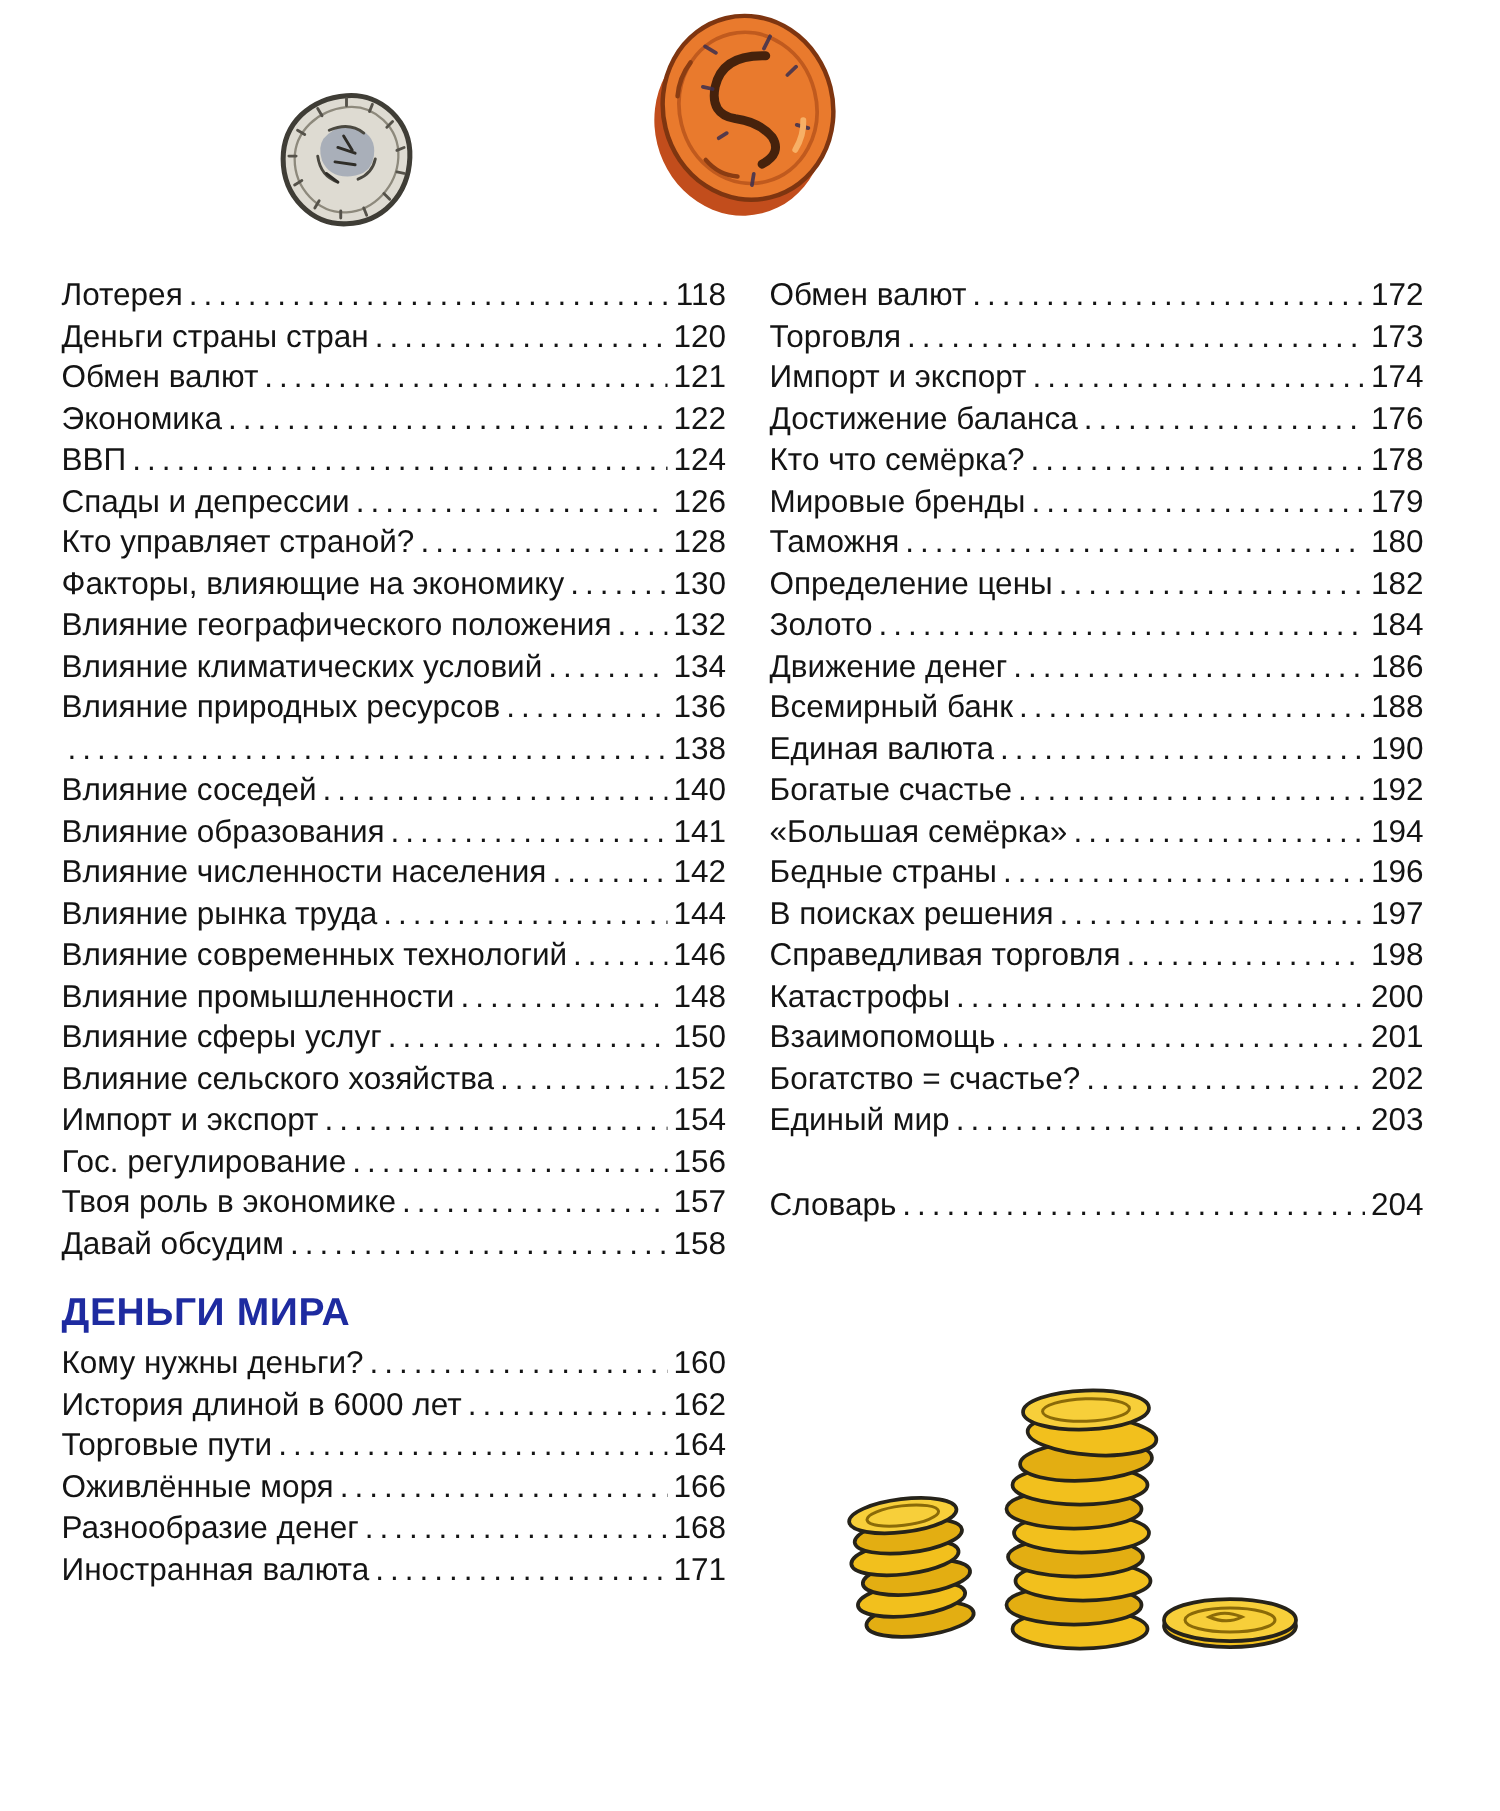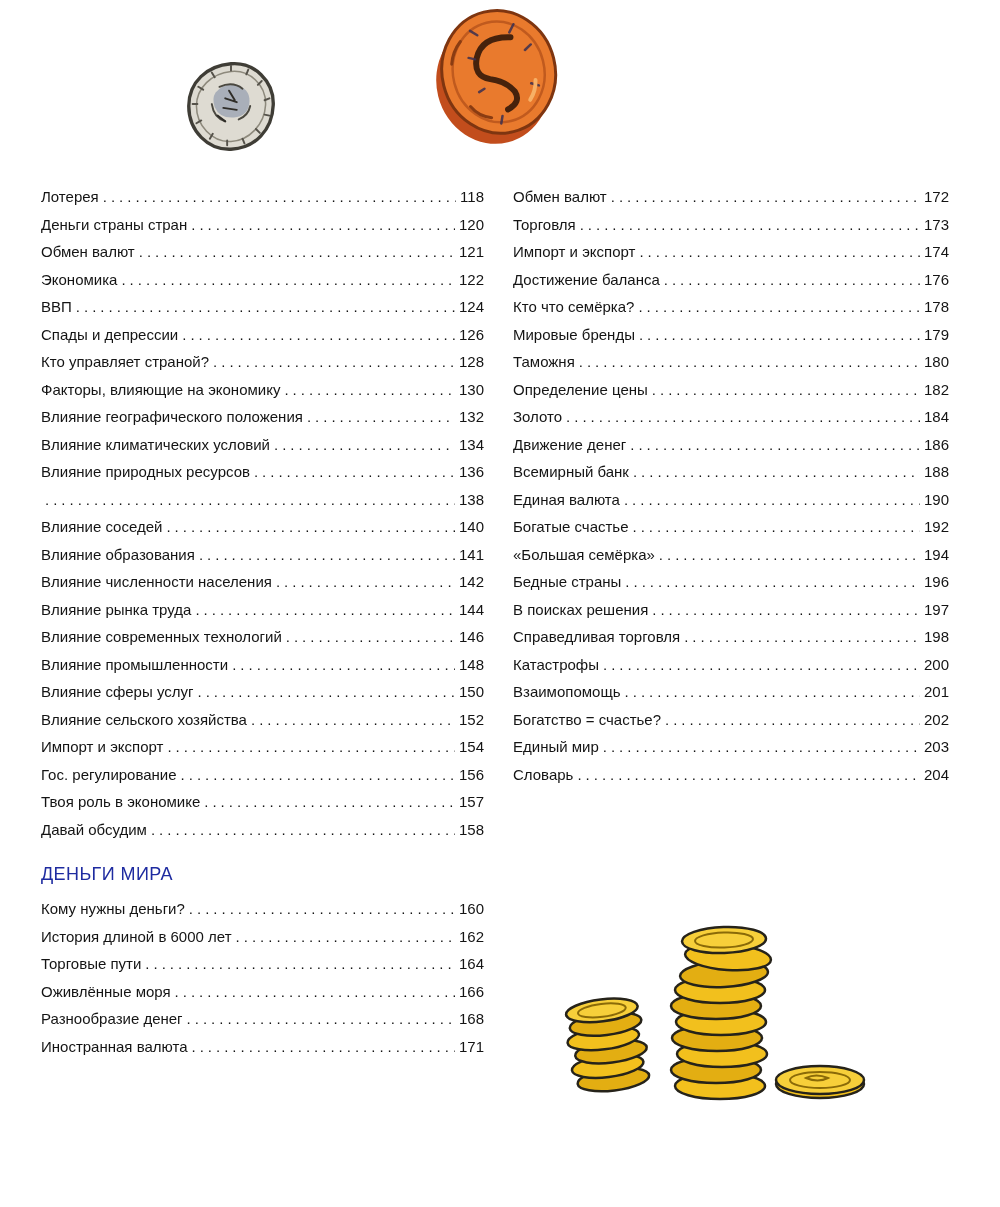--- a/index.html
+++ b/index.html
@@ -17,47 +17,47 @@
   .coin-orange { left: 428px; top: 4px;   width: 138px; height: 144px; }
   .coin-stacks { left: 552px; top: 884px; width: 322px; height: 224px; }
 
   .col { position: absolute; top: 183px; }
   .col-left  { left: 41px;  width: 443px; }
   .col-right { left: 513px; width: 436px; }
 
   .entry {
     display: flex;
     align-items: flex-end;
-    font-size: 15px;
+    font-size: 21px;
     line-height: 27.5px;
     height: 27.5px;
     white-space: nowrap;
   }
   .entry .title { flex: 0 0 auto; }
   .entry .dots {
     flex: 1 1 auto;
     overflow: hidden;
     margin: 0 4px;
     letter-spacing: 4px;
     color: #141414;
   }
   .entry .dots::before {
     content: "..................................................................................................";
   }
   .entry .pagenum { flex: 0 0 auto; text-align: right; }
 
   .section-heading {
-    font-size: 18px;
-    font-weight: normal;
+    font-size: 26px;
+    font-weight: bold;
     color: #1e2ba0;
     letter-spacing: 0.4px;
     margin: 17px 0 7px 0;
     line-height: 28px;
   }
-  .glossary { }
+  .glossary { margin-top: 29px; }
 </style>
 </head>
 <body>
 
 <svg class="illustration coin-gray" viewBox="0 0 100 100" aria-hidden="true">
   <path d="M50 6 C74 4 95 24 94 49 C93 75 75 94 50 95 C26 96 6 76 6 50 C6 25 25 8 50 6 Z" fill="#dedbd2" stroke="#3f3d36" stroke-width="3.5"></path>
   <path d="M50 14 C69 12 87 28 86 49 C85 69 69 86 50 87 C30 88 14 70 14 50 C14 31 30 16 50 14 Z" fill="none" stroke="#8d897c" stroke-width="1.6"></path>
   <path d="M34 36 q10 -12 24 -7 q13 5 11 19 q-2 13 -16 14 q-15 1 -20 -11 q-3 -9 1 -15 z" fill="#97a0b0" opacity="0.75"></path>
   <path d="M38 30 q14 -6 24 2 M30 48 q2 14 14 18 M58 64 q10 -4 12 -14" fill="none" stroke="#4a4840" stroke-width="2" stroke-linecap="round"></path>
   <path d="M44 42 l12 4 M42 52 l14 2 M48 34 l6 10 M36 60 l8 6" stroke="#2f2d28" stroke-width="2" stroke-linecap="round"></path>

